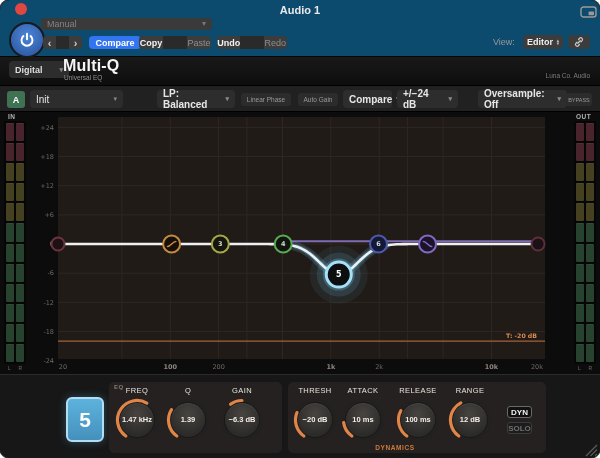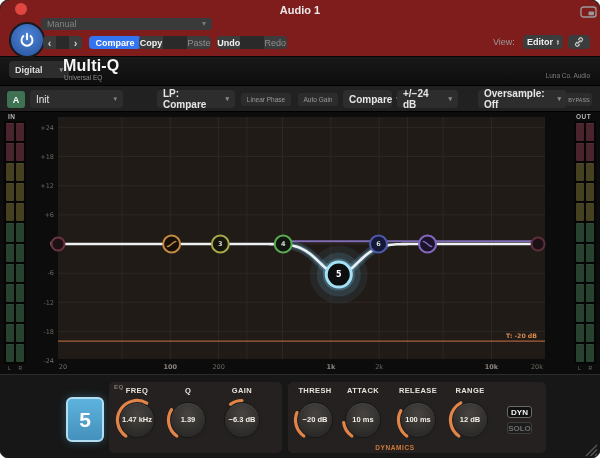--- a/index.html
+++ b/index.html
@@ -1,20 +1,20 @@
 <!DOCTYPE html>
 <html><head>
 <meta charset="utf-8">
 <style>
   html,body{margin:0;padding:0;background:#ffffff;}
   *{box-sizing:border-box;font-family:"Liberation Sans",sans-serif;}
   #win{position:relative;width:600px;height:458px;background:#0c0c0c;border-radius:10px;overflow:hidden;box-shadow:0 0 0 1px #3a3a3a;}
   .abs{position:absolute;}
   
-  #header{position:absolute;left:0;top:0;width:600px;height:57px;background:#7f1d1d;border-bottom:1px solid #050505;}
+  #header{position:absolute;left:0;top:0;width:600px;height:57px;background:#0c4a6e;border-bottom:1px solid #050505;}
   #traffic-red{position:absolute;left:15px;top:3px;width:12px;height:12px;border-radius:50%;background:#df4740;}
   #win-title{position:absolute;left:0;top:4px;width:600px;text-align:center;font-size:11px;font-weight:bold;color:#e9e9e9;}
   #pip-icon{position:absolute;left:580px;top:4px;width:17px;height:12px;}
   #power-btn{position:absolute;left:9px;top:22px;width:36px;height:36px;border-radius:50%;background:radial-gradient(circle at 50% 38%,#4d85d8,#2f5da8 78%);border:2px solid #17191c;display:flex;align-items:center;justify-content:center;}
   #preset-global{position:absolute;left:41px;top:18px;width:171px;height:12px;background:#3a3a3a;border-radius:3px;color:#838383;font-size:9px;line-height:12px;padding:0 6px;display:flex;justify-content:space-between;align-items:center;}
   .seg{position:absolute;height:13px;background:#3c3c3c;border-radius:4px;display:flex;overflow:hidden;}
   .seg > div{display:flex;align-items:center;justify-content:center;font-size:9px;height:13px;}
   .seg .div{width:1px;background:#2a2a2a;height:13px;}
   .on-txt{color:#f2f2f2;font-weight:bold;}
   .off-txt{color:#8f8f8f;}
@@ -49,21 +49,21 @@
   .meter div{border-radius:1px;border-top:1px solid rgba(255,255,255,.05);}
   .lr{position:absolute;top:253px;width:22px;display:flex;justify-content:space-around;font-size:5px;color:#6e6e6e;}
   
   #bottom{position:absolute;left:0;top:374px;width:600px;height:84px;background:#171717;border-top:1px solid #2b2b2b;}
   #band-square{position:absolute;left:66px;top:22px;width:38px;height:45px;border-radius:6px;background:linear-gradient(180deg,#5db3dd,#4590bd);border:2px solid #b3ddf0;color:#fff;font-size:21px;font-weight:bold;display:flex;align-items:center;justify-content:center;box-shadow:0 0 9px rgba(90,180,220,.35);}
   .panel{position:absolute;top:7px;height:71px;background:#252120;border-radius:5px;}
   #eq-panel{left:109px;width:173px;}
   #dyn-panel{left:288px;width:258px;}
   .panel-tag{position:absolute;left:5px;top:2px;font-size:6px;font-weight:bold;color:#857c72;letter-spacing:.5px;}
   .knob{position:absolute;top:4px;width:48px;text-align:center;}
-  .knob-label{font-size:7.5px;font-weight:bold;color:#e8e2da;letter-spacing:.4px;margin-bottom:1px;}
+  .knob-label{font-size:7.5px;font-weight:normal;color:#e8e2da;letter-spacing:.4px;margin-bottom:1px;}
   .knob-body{position:relative;width:48px;height:48px;}
   .knob-face{position:absolute;left:6px;top:6px;width:36px;height:36px;border-radius:50%;background:radial-gradient(circle at 50% 32%,#474441,#2d2b29 72%);border:1px solid #191817;box-shadow:0 0 0 3px #232120,inset 0 1px 1px rgba(255,255,255,.08);}
   .knob-value{position:absolute;left:0;top:0;width:48px;height:48px;line-height:48px;font-size:7.5px;font-weight:bold;color:#f2ede6;}
   .knob svg{position:absolute;left:0;top:0;}
   #dyn-btn{position:absolute;left:219px;top:24px;width:25px;height:12px;background:#101010;border:1px solid #6a6a6a;border-radius:3px;color:#f2f2f2;font-size:8px;font-weight:bold;display:flex;align-items:center;justify-content:center;}
   #solo-btn{position:absolute;left:219px;top:40px;width:25px;height:12px;background:#1c1c1c;border:1px solid #3c3c3c;border-radius:3px;color:#6f6f6f;font-size:8px;font-weight:bold;display:flex;align-items:center;justify-content:center;}
   #dynamics-tag{position:absolute;left:107px;bottom:2px;transform:translateX(-50%);font-size:6.5px;font-weight:bold;color:#d07a3a;letter-spacing:.6px;}
   #resize-grip{position:absolute;left:582px;top:66px;}
   #graph-svg text{font-family:"DejaVu Sans",sans-serif;}
 </style>
@@ -136,21 +136,21 @@
     <div id="vendor">Luna Co. Audio</div>
   </div>
 
   <div id="toolbar">
     <div id="ab-btn">A</div>
     <div class="dd" style="left:30px;width:93px;">
       <span>Init</span>
         <span class="chev">▾</span>
     </div>
     <div class="dd bold" style="left:157px;width:78px;">
-      <span>LP: Compare</span>
+      <span>LP: Balanced</span>
         <span class="chev">▾</span>
     </div>
     <div class="pill" style="left:241px;width:50px;">Linear Phase</div>
     <div class="pill" style="left:298px;width:40px;">Auto Gain</div>
     <div class="dd bold" style="left:343px;width:49px;">
       <span>Compare</span>
         <span class="chev">▾</span>
     </div>
     <div class="dd bold" style="left:397px;width:61px;">
       <span>+/−24 dB</span>

